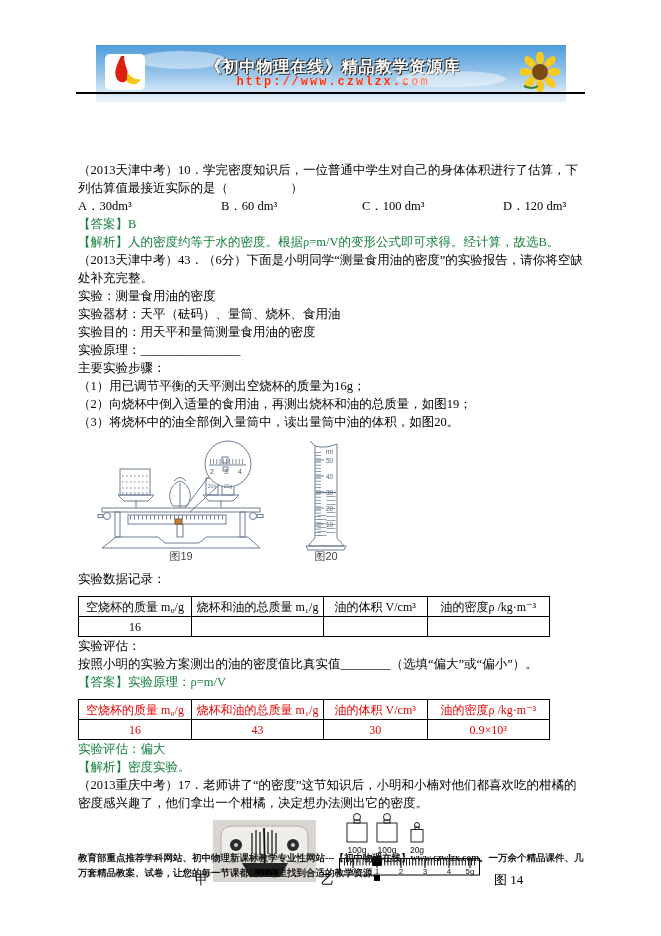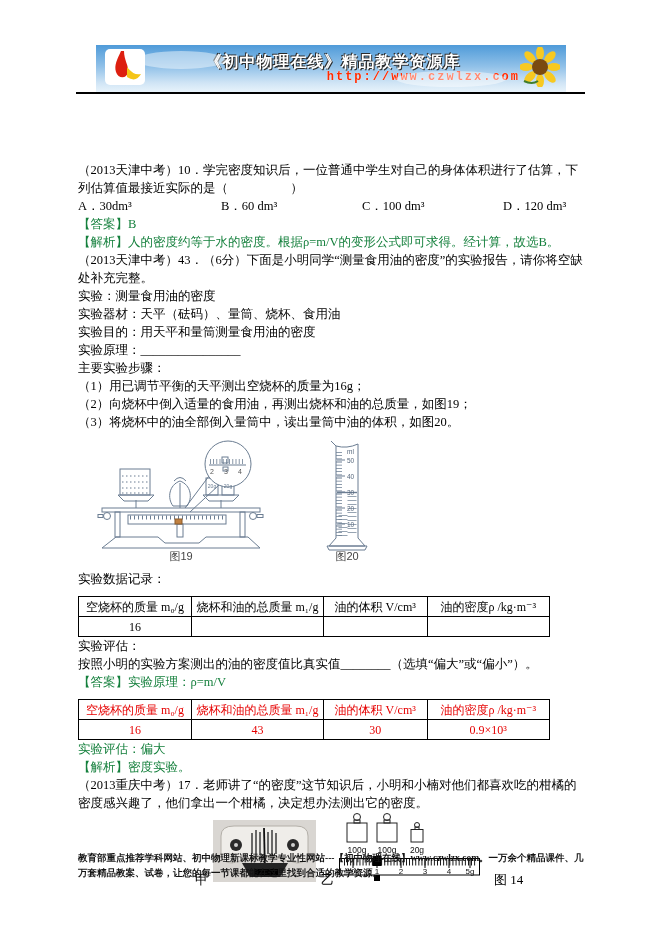--- a/index.html
+++ b/index.html
@@ -1,43 +1,43 @@
 <!DOCTYPE html>
 <html><head>
 <meta charset="utf-8">
 <style>
   html,body{margin:0;padding:0;background:#ffffff;}
   .page{position:relative;width:661px;height:936px;background:#ffffff;overflow:hidden;
         font-family:"Liberation Serif","DejaVu Serif",serif;color:#000;}
   
-  .banner{position:absolute;left:96px;top:45px;width:470px;height:47px;
+  .banner{position:absolute;left:96px;top:45px;width:470px;height:57px;
           background:linear-gradient(180deg,#4f9bd9 0%,#8fc0e8 45%,#cfe4f5 80%,#e8f3fb 100%);
           display:flex;align-items:center;overflow:hidden;}
   .banner-cloud{position:absolute;background:#ffffff;opacity:.45;border-radius:50%;}
   .banner-logo{margin-left:8px;flex:0 0 auto;}
   .banner-text{flex:1;text-align:center;line-height:1.05;}
   .banner-title{color:#ffffff;font-weight:bold;font-size:16px;letter-spacing:1px;
                 text-shadow:1px 1px 0 #2b2b2b,-1px -1px 0 #2b2b2b;}
   .banner-url{color:#ff2a00;font-weight:bold;font-size:12px;letter-spacing:2px;
               font-family:"Liberation Mono","DejaVu Sans Mono",monospace;
-              text-shadow:0 0 1px #ffffff;text-align:right;}
+              text-shadow:0 0 1px #ffffff;}
   .banner-flower{margin-right:6px;flex:0 0 auto;}
   .rule{position:absolute;left:76px;top:92px;width:509px;height:0;border-top:2px solid #000;}
   .doc-title{position:absolute;left:76px;top:101px;width:509px;text-align:center;
              color:#ff5500;font-weight:bold;font-size:14.5px;letter-spacing:.5px;}
   
   .content{position:absolute;left:78px;top:161px;width:507px;font-size:12.5px;line-height:18px;}
   .content p{margin:0;}
   .red{color:#15803d;}
   .options{display:flex;gap:16px;}
   .opt{display:inline-block;}
   .opt-a{width:127px;} .opt-b{width:125px;} .opt-c{width:125px;}
   .blank-u{letter-spacing:0;}
   
-  .figrow1{display:flex;align-items:flex-end;gap:34px;margin:7px 0 3px 10px;}
+  .figrow1{display:flex;align-items:flex-end;gap:13px;margin:7px 0 3px 10px;}
   
   table.exp{border-collapse:collapse;width:472px;table-layout:fixed;margin-top:8px;}
   table.exp th,table.exp td{border:1px solid #000;font-weight:normal;text-align:center;
        font-size:12px;height:19px;padding:0 2px;overflow:hidden;white-space:nowrap;}
   table.exp col.c1{width:24%;} table.exp col.c2{width:28%;}
   table.exp col.c3{width:22%;} table.exp col.c4{width:26%;}
   table.exp.redtbl th,table.exp.redtbl td{color:#e60000;}
   
   .figrow2{display:flex;align-items:flex-end;gap:5px;margin:0 0 0 117px;}
   .figlabel{font-size:13px;line-height:15px;}

